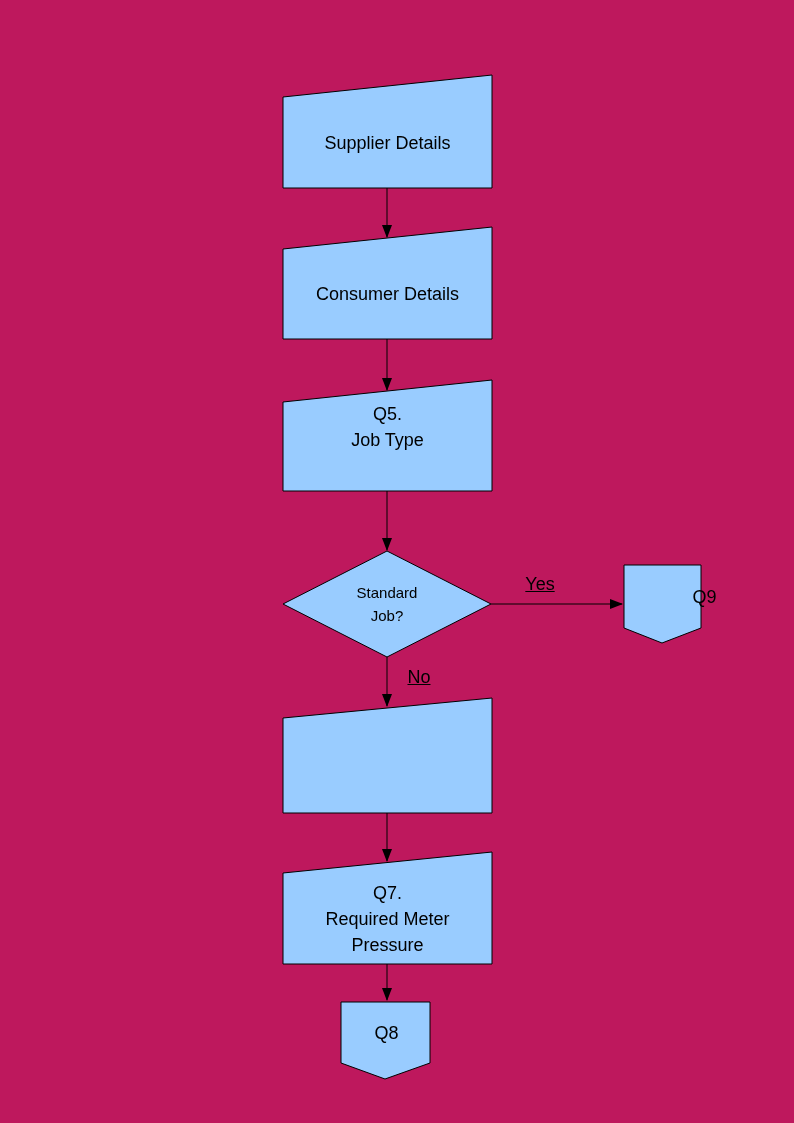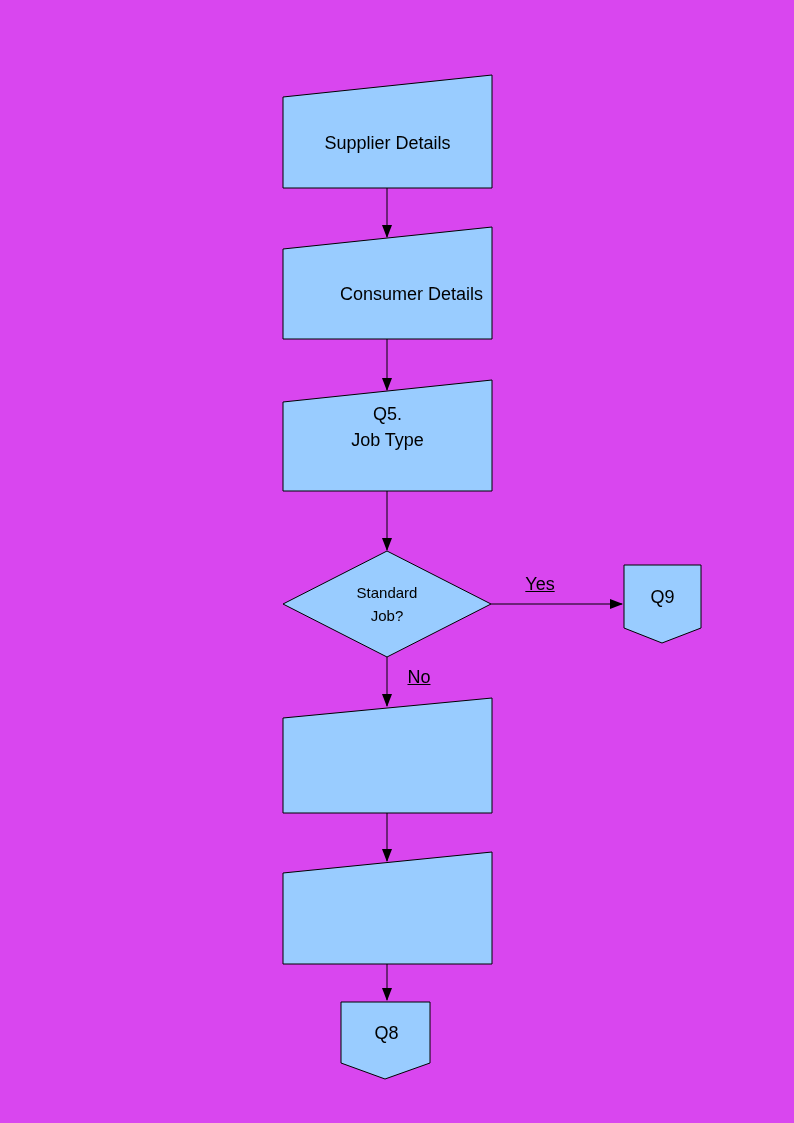--- a/index.html
+++ b/index.html
@@ -1,20 +1,20 @@
 <!DOCTYPE html>
 <html><head>
 <meta charset="utf-8">
 <style>
   html, body { margin: 0; padding: 0; background: #ffffff; }
   #page {
     position: relative;
     width: 794px;
     height: 1123px;
-    background: #d946ef;
+    background: #be185d;
     overflow: hidden;
     font-family: "Liberation Sans", sans-serif;
     color: #000000;
   }
   #diagram-svg { position: absolute; left: 0; top: 0; }
   #diagram-svg polygon { stroke: #000000; stroke-width: 1; }
   #diagram-svg line { stroke: #000000; stroke-width: 1; }
   .node-label {
     position: absolute;
     display: flex;
@@ -69,31 +69,34 @@
     <line x1="387" y1="339" x2="387" y2="390" marker-end="url(#arrowhead)"></line>
     <line x1="387" y1="491" x2="387" y2="550" marker-end="url(#arrowhead)"></line>
     <line x1="491" y1="604" x2="622" y2="604" marker-end="url(#arrowhead)"></line>
     <line x1="387" y1="657" x2="387" y2="706" marker-end="url(#arrowhead)"></line>
     <line x1="387" y1="813" x2="387" y2="861" marker-end="url(#arrowhead)"></line>
     <line x1="387" y1="964" x2="387" y2="1000" marker-end="url(#arrowhead)"></line>
   </svg>
 
   <div class="node-label" style="left:283px; top:97px; width:209px; height:91px;">Supplier Details</div>
 
-  <div class="node-label" style="left:283px; top:249px; width:209px; height:90px;padding-left:24px;">Consumer Details</div>
+  <div class="node-label" style="left:283px; top:249px; width:209px; height:90px;">Consumer Details</div>
 
   <div class="node-label" style="left:283px; top:382px; width:209px; height:89px;">Q5.
 Job Type</div>
 
   <div class="node-label decision-label" style="left:283px; top:562px; width:208px; height:84px;">Standard
 Job?</div>
 
-  <div class="node-label" style="left:624px; top:565px; width:77px; height:63px;">Q9</div>
+  <div class="node-label" style="left:624px; top:565px; width:77px; height:63px;padding-left:42px;">Q9</div>
 
 
+  <div class="node-label" style="left:283px; top:873px; width:209px; height:91px;">Q7.
+Required Meter
+Pressure</div>
 
   <div class="node-label" style="left:341px; top:1002px; width:91px; height:61px;">Q8</div>
 
   <div class="edge-label" style="left:500px; top:568px; width:80px; height:32px;">Yes</div>
 
   <div class="edge-label" style="left:399px; top:662px; width:40px; height:30px;">No</div>
 
 </div>
 
 </body></html>

